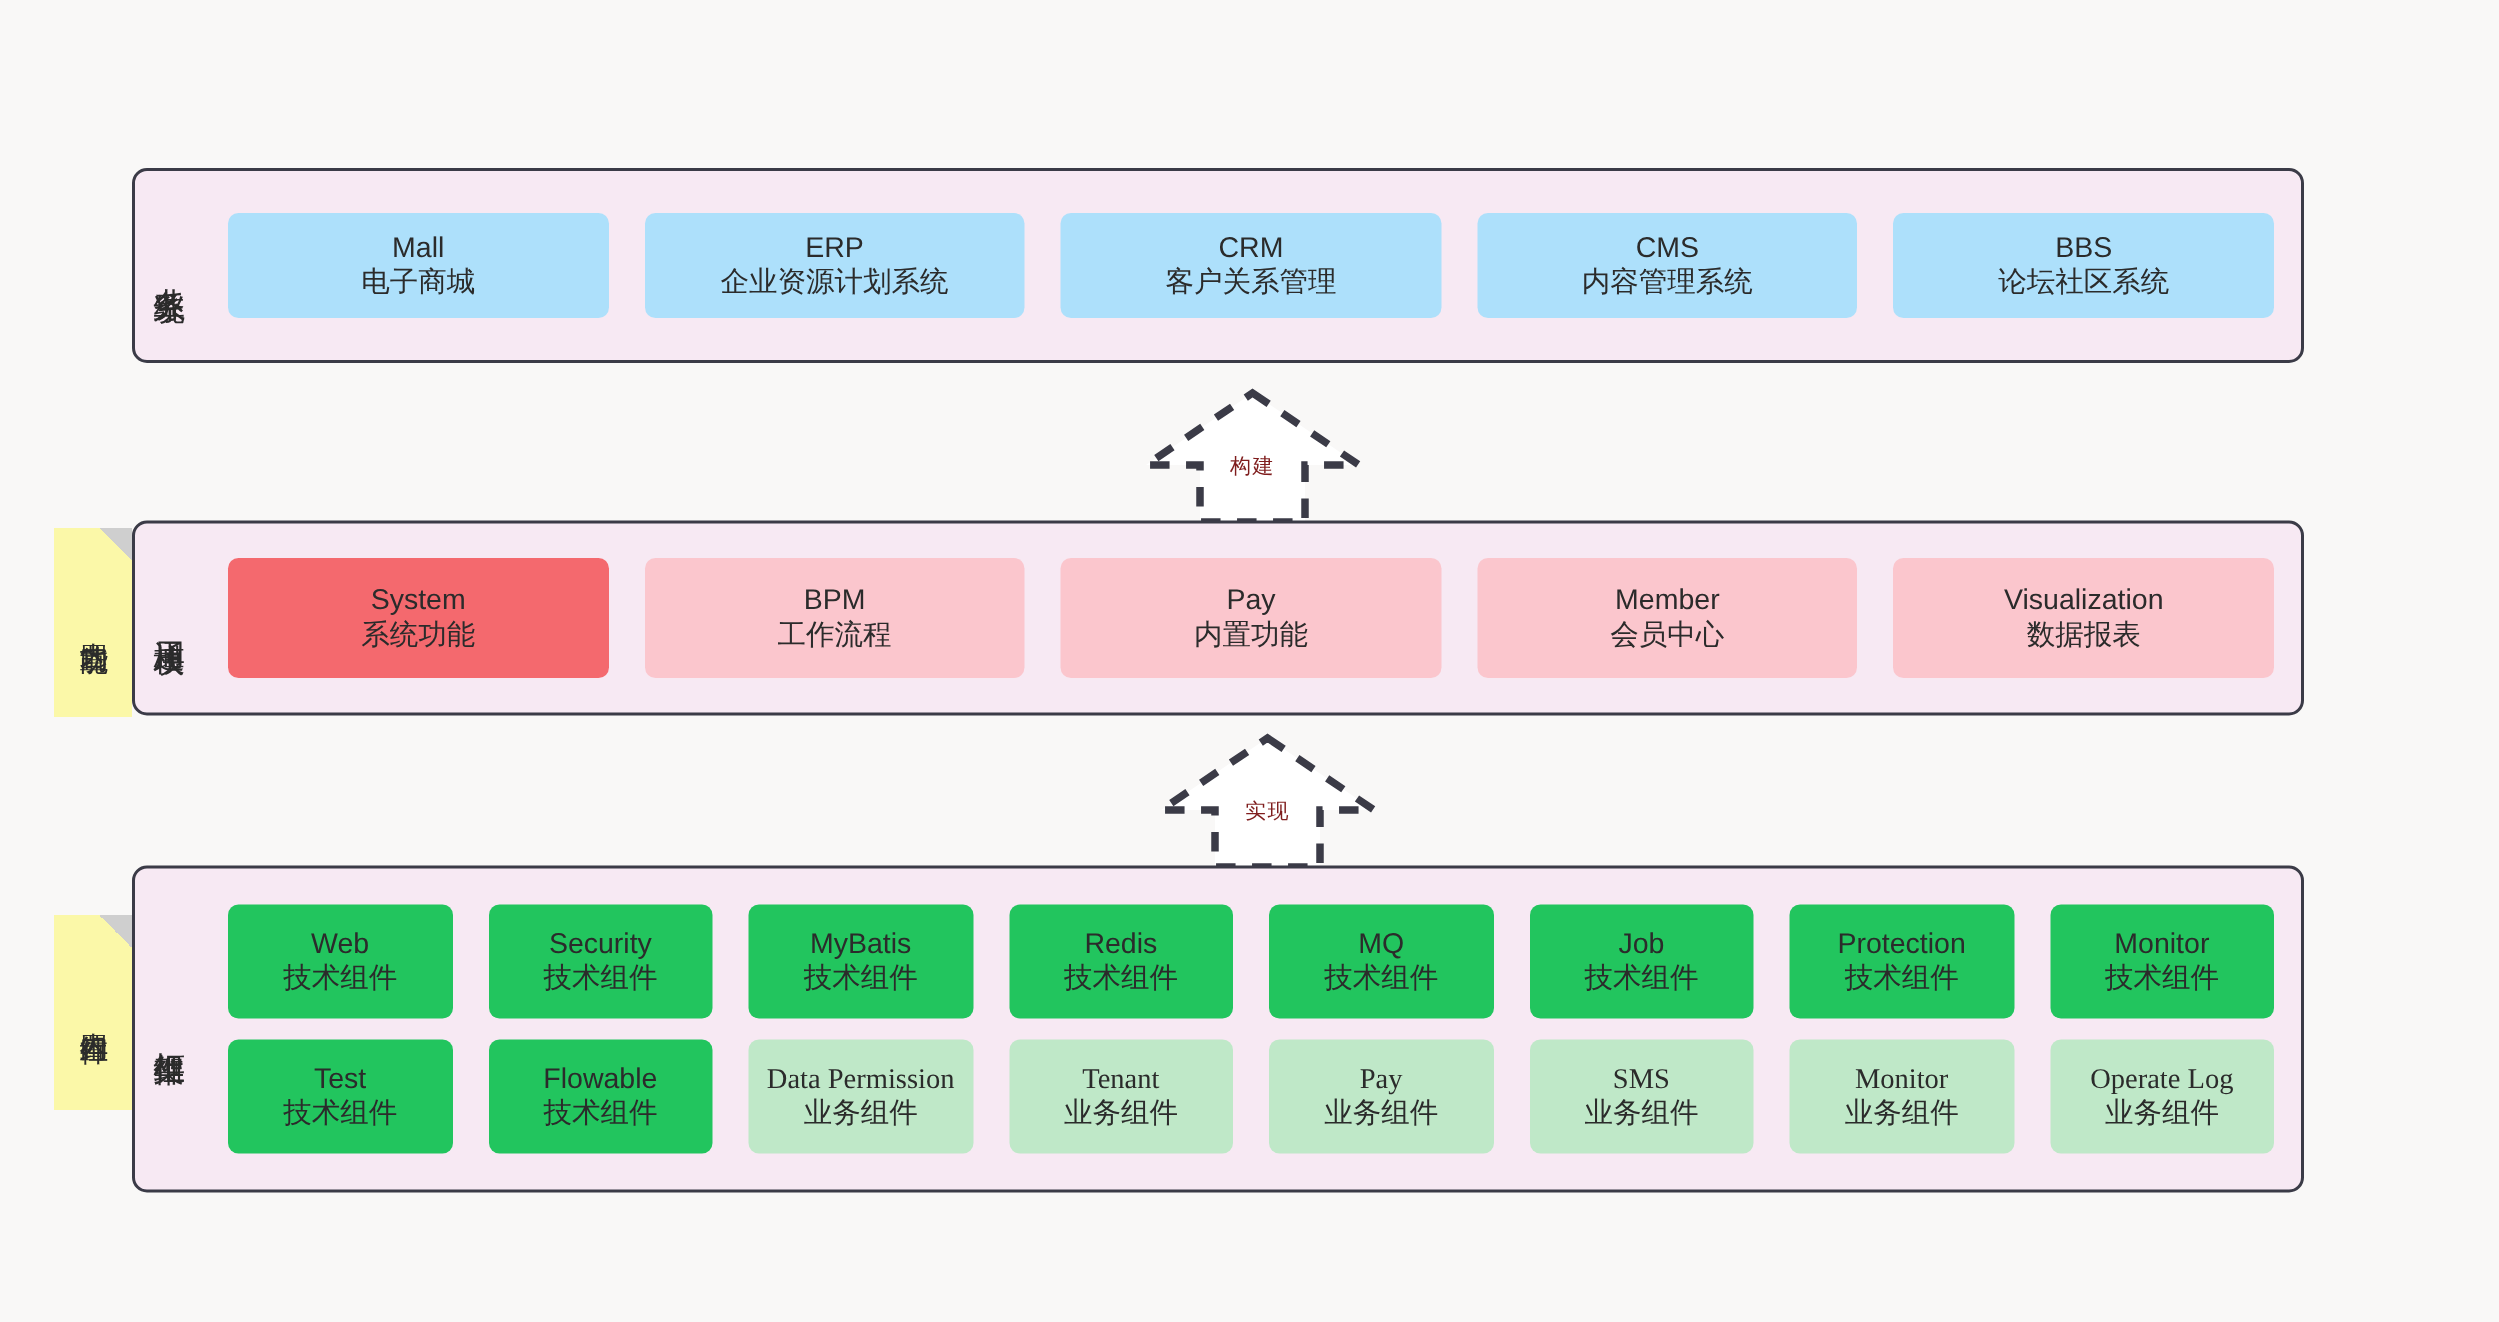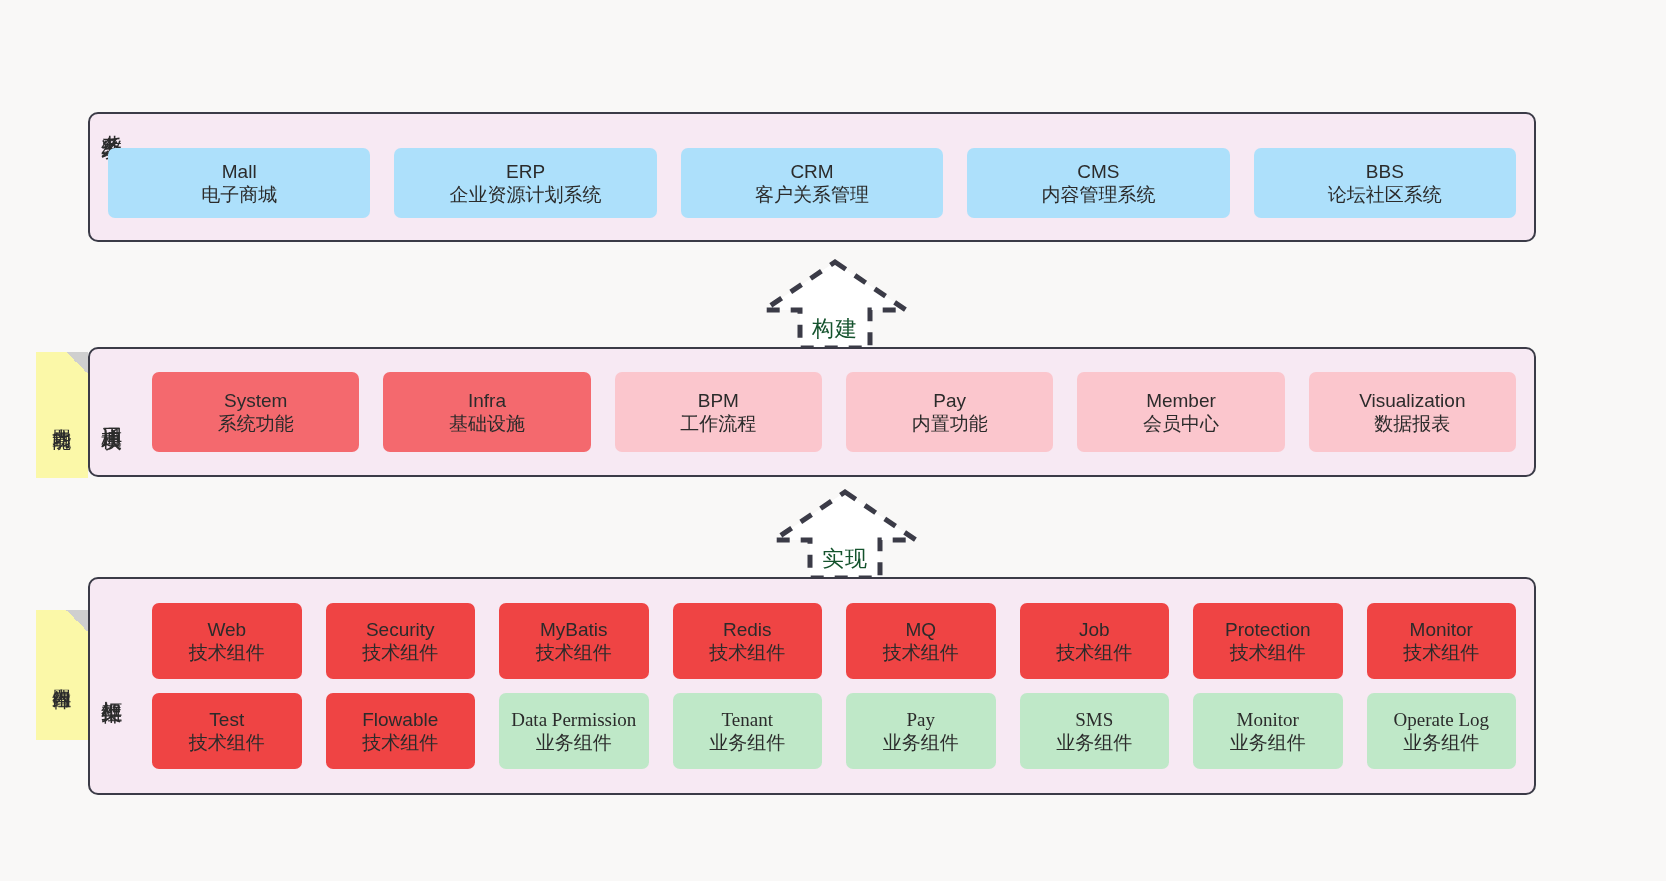--- a/index.html
+++ b/index.html
@@ -66,25 +66,25 @@
     line-height: 1.22;
     padding: 6px 4px;
   }
   .card .en { font-size: 19px; }
   .card .cn { font-size: 19px; }
 
   
   .c-blue      { background: #ade0fb; }
   .c-red       { background: #f4696e; }
   .c-pink      { background: #fbc6cd; }
-  .c-green     { background: #ef4444; }
+  .c-green     { background: #22c55e; }
   .c-lightgreen{ background: #bfe8c8; font-family: Liberation Serif, serif; }
 
   
-  #layer-business { left: 88px;  top: 112px; width: 1448px; height: 130px; flex-direction: column; }
+  #layer-business { left: 88px;  top: 112px; width: 1448px; height: 130px; }
   #layer-common   { left: 88px;  top: 347px; width: 1448px; height: 130px; }
   #layer-frame    { left: 88px;  top: 577px; width: 1448px; height: 218px; }
 
   #layer-business .card { height: 70px; }
   #layer-common   .card { height: 80px; }
   #layer-frame    .card { height: 76px; }
 
   
   .sticky {
     position: absolute;
@@ -114,24 +114,24 @@
   
   .arrow {
     position: absolute;
     width: 150px;
     height: 92px;
   }
   .arrow svg { display: block; width: 150px; height: 92px; }
   .arrow .arrow-label {
     position: absolute;
     left: 0; right: 0;
-    bottom: 6px;
+    bottom: 30px;
     text-align: center;
-    font-size: 22px;
-    color: #14532d;
+    font-size: 14px;
+    color: #7f1d1d;
     letter-spacing: 1px;
   }
   #arrow-build   { left: 760px; top: 258px; }
   #arrow-realize { left: 770px; top: 488px; }
 </style>
 </head>
 <body>
 
 <div id="canvas">
 
@@ -175,24 +175,20 @@
   </div>
 
   <div class="layer" id="layer-common">
     <div class="layer-title">通用模块</div>
     <div class="layer-body">
       <div class="row">
         <div class="card c-red">
           <span class="en">System</span>
           <span class="cn">系统功能</span>
         </div>
-        <div class="card c-red">
-          <span class="en">Infra</span>
-          <span class="cn">基础设施</span>
-        </div>
         <div class="card c-pink">
           <span class="en">BPM</span>
           <span class="cn">工作流程</span>
         </div>
         <div class="card c-pink">
           <span class="en">Pay</span>
           <span class="cn">内置功能</span>
         </div>
         <div class="card c-pink">
           <span class="en">Member</span>

